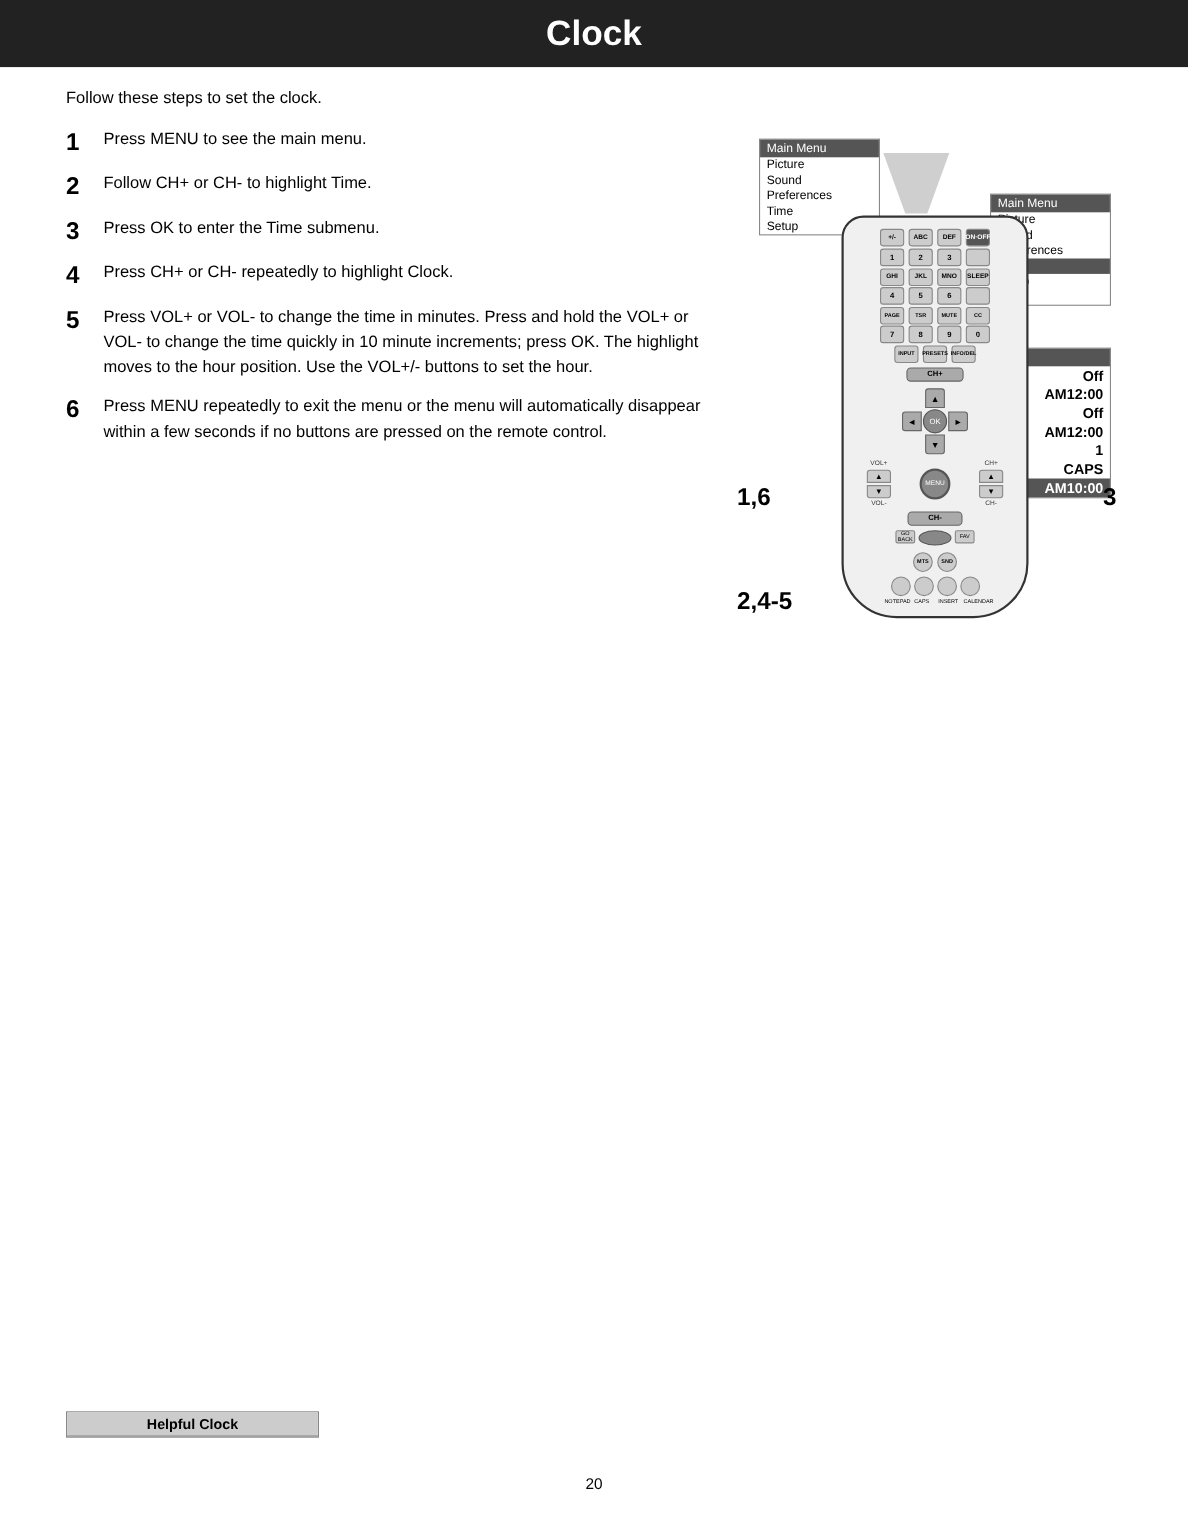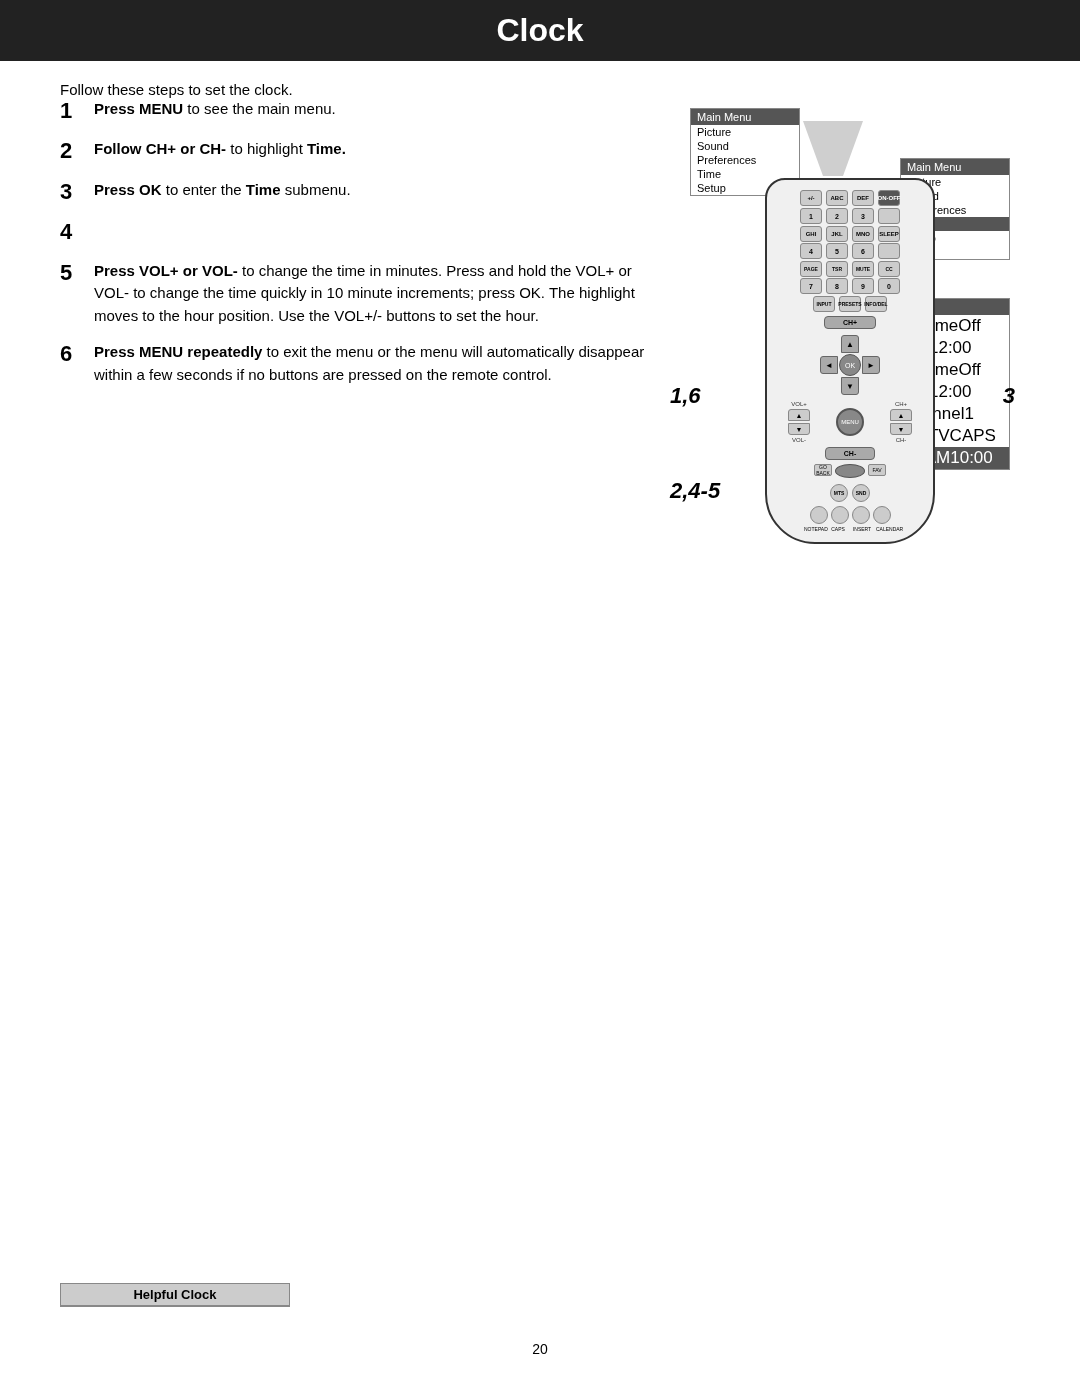--- a/index.html
+++ b/index.html
@@ -23,20 +23,21 @@
       padding: 12px 0;
       margin-bottom: 20px;
     }
 
     .content-area {
       padding: 0 60px;
     }
 
     .intro-text {
       font-size: 15px;
+      margin-bottom: 18px;
     }
 
     
     .steps-and-diagram {
       display: flex;
       gap: 30px;
     }
 
     .steps-col {
       flex: 1;
@@ -61,21 +62,21 @@
       font-weight: bold;
       min-width: 24px;
       line-height: 1.2;
     }
 
     .step-text {
       font-size: 15px;
       line-height: 1.5;
     }
 
-    .step-text b { font-weight: bold; text-align: center; }
+    .step-text b { font-weight: normal; text-align: center; }
 
     
     .diagram-area {
       position: relative;
       width: 340px;
       height: 620px;
     }
 
     
     .menu-box {
@@ -126,23 +127,24 @@
     }
 
     .menu-box-3 .menu-title {
       background: #555;
       color: #fff;
       padding: 2px 6px;
     }
 
     .time-row {
       display: flex;
-      justify-content: center;
+      justify-content: space-between;
       padding: 1px 6px;
-      font-size: 17px;
+      font-size: 13px;
+      font-weight: bold;
     }
 
     .time-row.highlighted {
       background: #555;
       color: #fff;
     }
 
     
     .remote {
       position: absolute;
@@ -246,22 +248,22 @@
       width: 18px; height: 18px; border-radius: 0 3px 3px 0;
       display: flex; align-items: center; justify-content: center;
       font-size: 8px;
     }
 
     
     .step-label {
       position: absolute;
       font-size: 22px;
       font-weight: bold;
-      font-style: italic;
       color: #000;
+      margin-top: 38px;
     }
 
     .label-1-6 {
       left: -10px;
       top: 285px;
     }
 
     .label-2-4-5 {
       left: -10px;
       top: 380px;
@@ -415,20 +417,23 @@
 
       <div class="step">
         <span class="step-number">3</span>
         <span class="step-text">
           <b>Press OK</b> to enter the <b>Time</b> submenu.
         </span>
       </div>
 
       <div class="step">
         <span class="step-number">4</span>
+        <span class="step-text">
+          <b>Press CH+ or CH- repeatedly</b> to highlight <b>Clock.</b>
+        </span>
       </div>
 
       <div class="step">
         <span class="step-number">5</span>
         <span class="step-text">
           <b>Press VOL+ or VOL-</b> to change the time in minutes. Press and hold the VOL+ or VOL- to change the time quickly in 10 minute increments; press OK. The highlight moves to the hour position. Use the VOL+/- buttons to set the hour.
         </span>
       </div>
 
       <div class="step">

